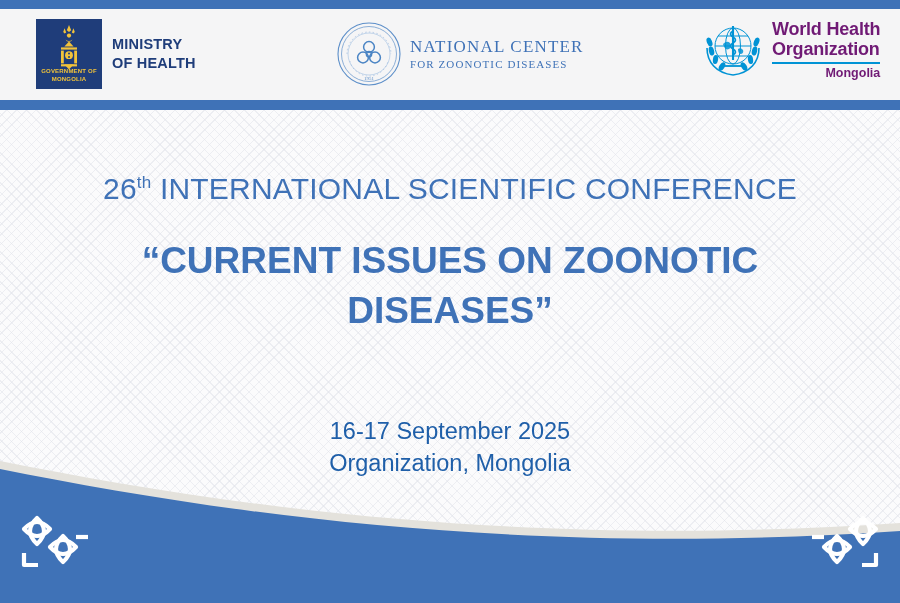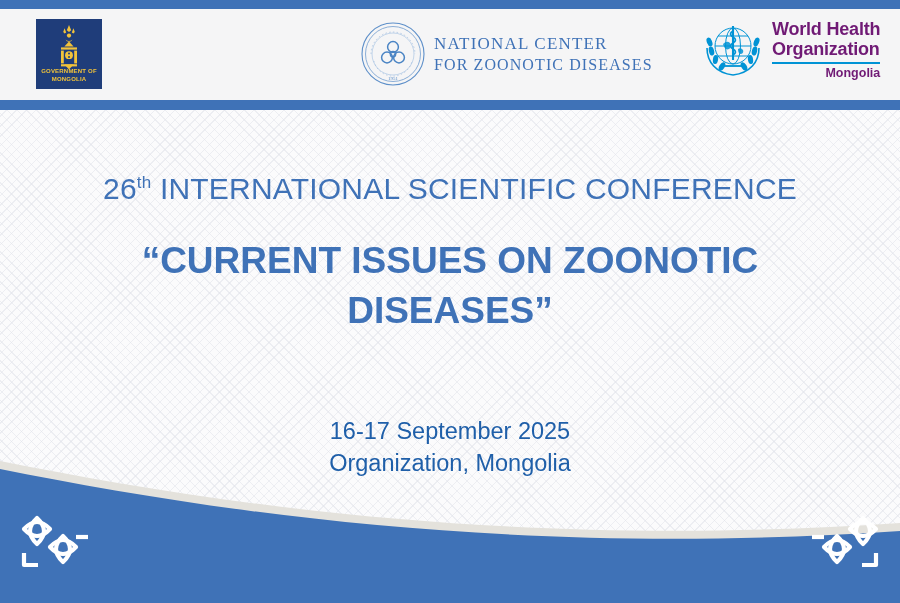--- a/index.html
+++ b/index.html
@@ -75,35 +75,35 @@
     margin-left: 10px;
     color: #1f3d7a;
     font-size: 14.5px;
     font-weight: bold;
     line-height: 19px;
     letter-spacing: 0.2px;
     white-space: pre-line;
   }
 
   
-  .logo-nczd { left: 360px; top: 21px; justify-content: flex-end; }
+  .logo-nczd { left: 336px; top: 21px; justify-content: flex-end; }
   .nczd-name {
     margin-left: 8px;
     color: #3f72b7;
     font-family: "Liberation Serif", serif;
     line-height: 1.15;
   }
   .nczd-name .l1 {
     display: block;
     font-size: 17px;
     letter-spacing: 1.2px;
   }
   .nczd-name .l2 {
     display: block;
-    font-size: 16px;
+    font-size: 11px;
     letter-spacing: 1.1px;
     margin-top: 2px;
   }
 
   
   .logo-who { left: 702px; top: 20px; }
   .who-name {
     margin-left: 8px;
     color: #701a75;
   }
@@ -228,20 +228,22 @@
           <rect x="9" y="40.2" width="16" height="2.2"></rect>
 
           <path d="M17 45.4 L21.6 40.6 L12.4 40.6 Z"></path>
         </g>
       </svg>
       <div class="moh-crest-text">
         <div>GOVERNMENT OF</div>
         <div>MONGOLIA</div>
       </div>
     </div>
+    <div class="moh-name">MINISTRY
+OF HEALTH</div>
   </div>
 
   <div class="logo logo-nczd">
     <svg width="66" height="66" viewBox="0 0 66 66">
       <circle cx="33" cy="33" r="31" fill="none" stroke="#5d8fc9" stroke-width="1.1"></circle>
       <circle cx="33" cy="33" r="27.5" fill="none" stroke="#5d8fc9" stroke-width="0.7"></circle>
       <circle cx="33" cy="33" r="21" fill="none" stroke="#9dbde0" stroke-width="0.6"></circle>
       <g fill="#5d8fc9" font-family="Liberation Serif, serif" font-size="4.1" letter-spacing="0.3">
         <text x="33" y="33" text-anchor="middle" transform="rotate(0 33 33)" opacity="0">.</text>
       </g>

